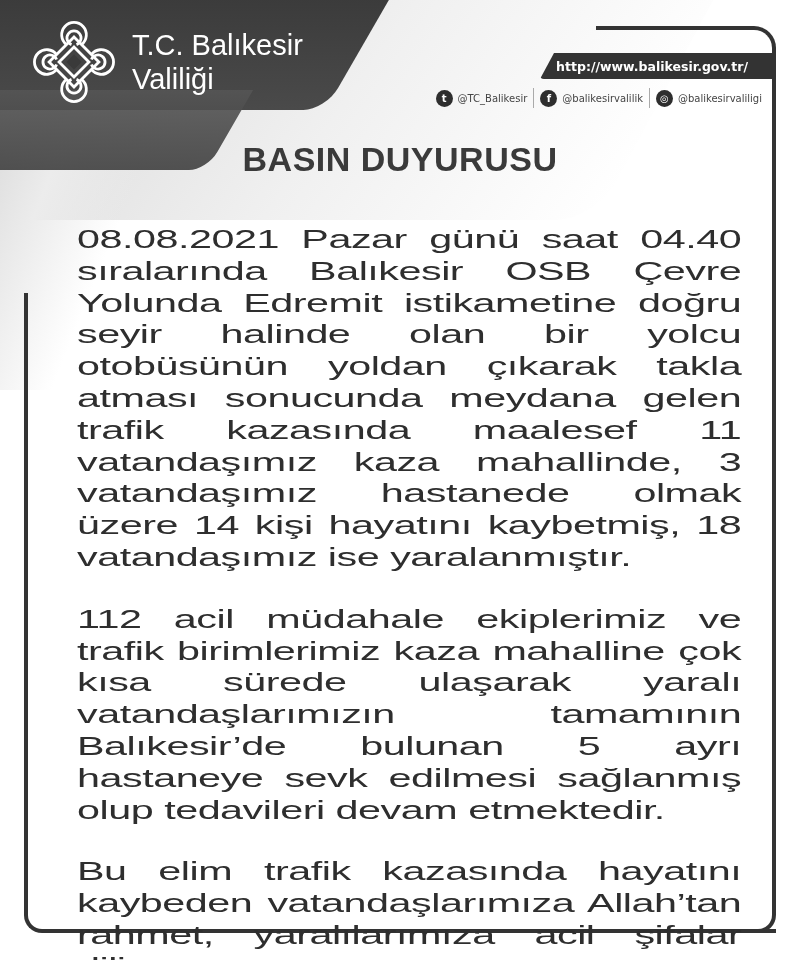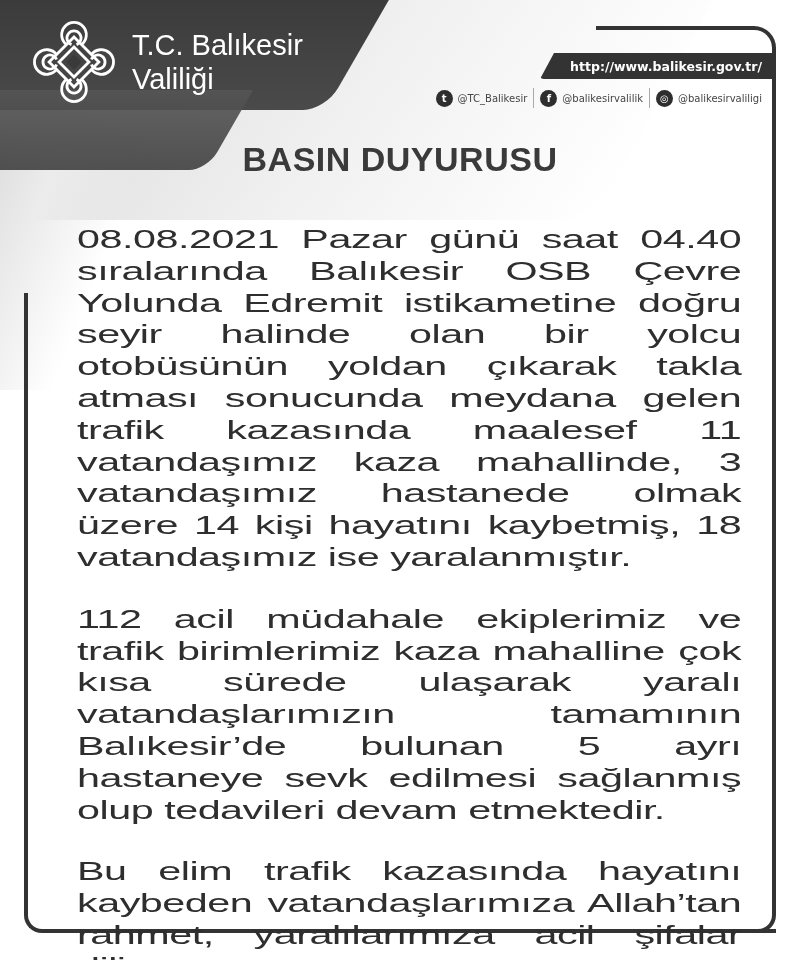--- a/index.html
+++ b/index.html
@@ -58,21 +58,21 @@
     .logo-text {
       color: #ffffff; font-size: 29px; line-height: 34px; font-weight: normal;
     }
     
     .url-bar {
       position: absolute; left: 540px; top: 53px; width: 236px; height: 26px;
       background: #333333; color: #ffffff;
       clip-path: polygon(14px 0, 100% 0, 100% 100%, 0 100%);
       border-radius: 0 0 0 4px;
       display: flex; align-items: center; justify-content: flex-end;
-      padding-right: 14px; box-sizing: border-box;
+      padding-right: 28px; box-sizing: border-box;
       font-family: "DejaVu Sans", sans-serif; font-size: 12.5px; font-weight: bold;
       z-index: 3;
     }
     .social {
       position: absolute; right: 38px; top: 88px; display: flex; align-items: center;
       font-family: "DejaVu Sans", sans-serif; font-size: 10px; color: #444; z-index: 3;
     }
     .social-item { display: flex; align-items: center; gap: 5px; }
     .social-icon {
       width: 17px; height: 17px; border-radius: 50%; background: #2e2e2e;

